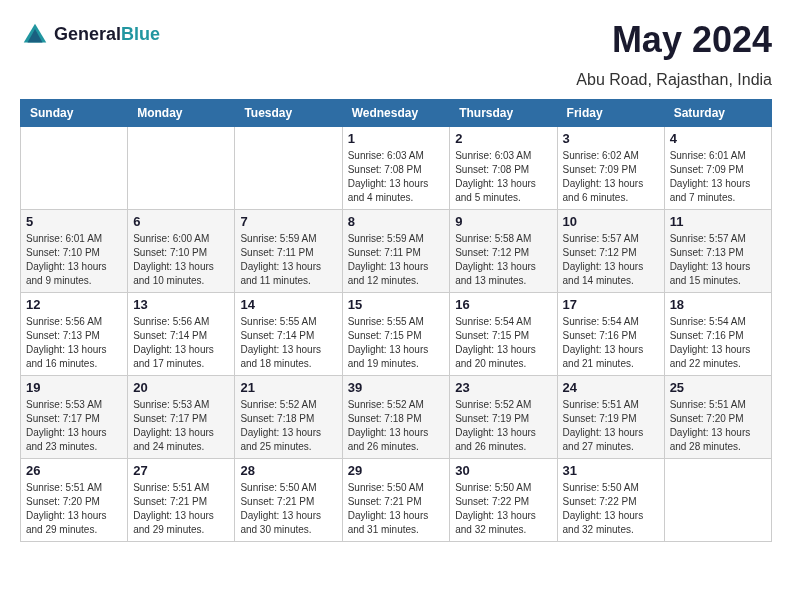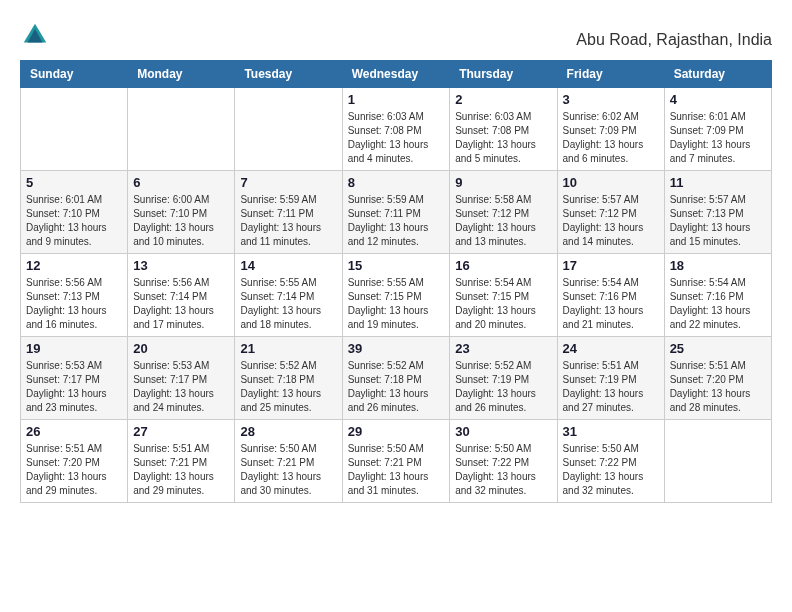--- a/index.html
+++ b/index.html
@@ -98,22 +98,26 @@
   </style>
 </head>
 <body>
 
 <div class="header">
   <div class="logo">
     <svg class="logo-icon" viewBox="0 0 40 40">
       <polygon points="20,5 35,30 5,30" fill="#2196a0"></polygon>
       <polygon points="20,12 30,30 10,30" fill="#1a6080"></polygon>
     </svg>
+    <div class="logo-text">
+      <span style="color:#1a1a2e">General</span><span>Blue</span>
+    </div>
   </div>
   <div class="title-section">
+    <div class="month-title">May 2024</div>
     <div class="location">Abu Road, Rajasthan, India</div>
   </div>
 </div>
 
 <table class="calendar">
   <thead>
     <tr>
       <th>Sunday</th>
       <th>Monday</th>
       <th>Tuesday</th>

